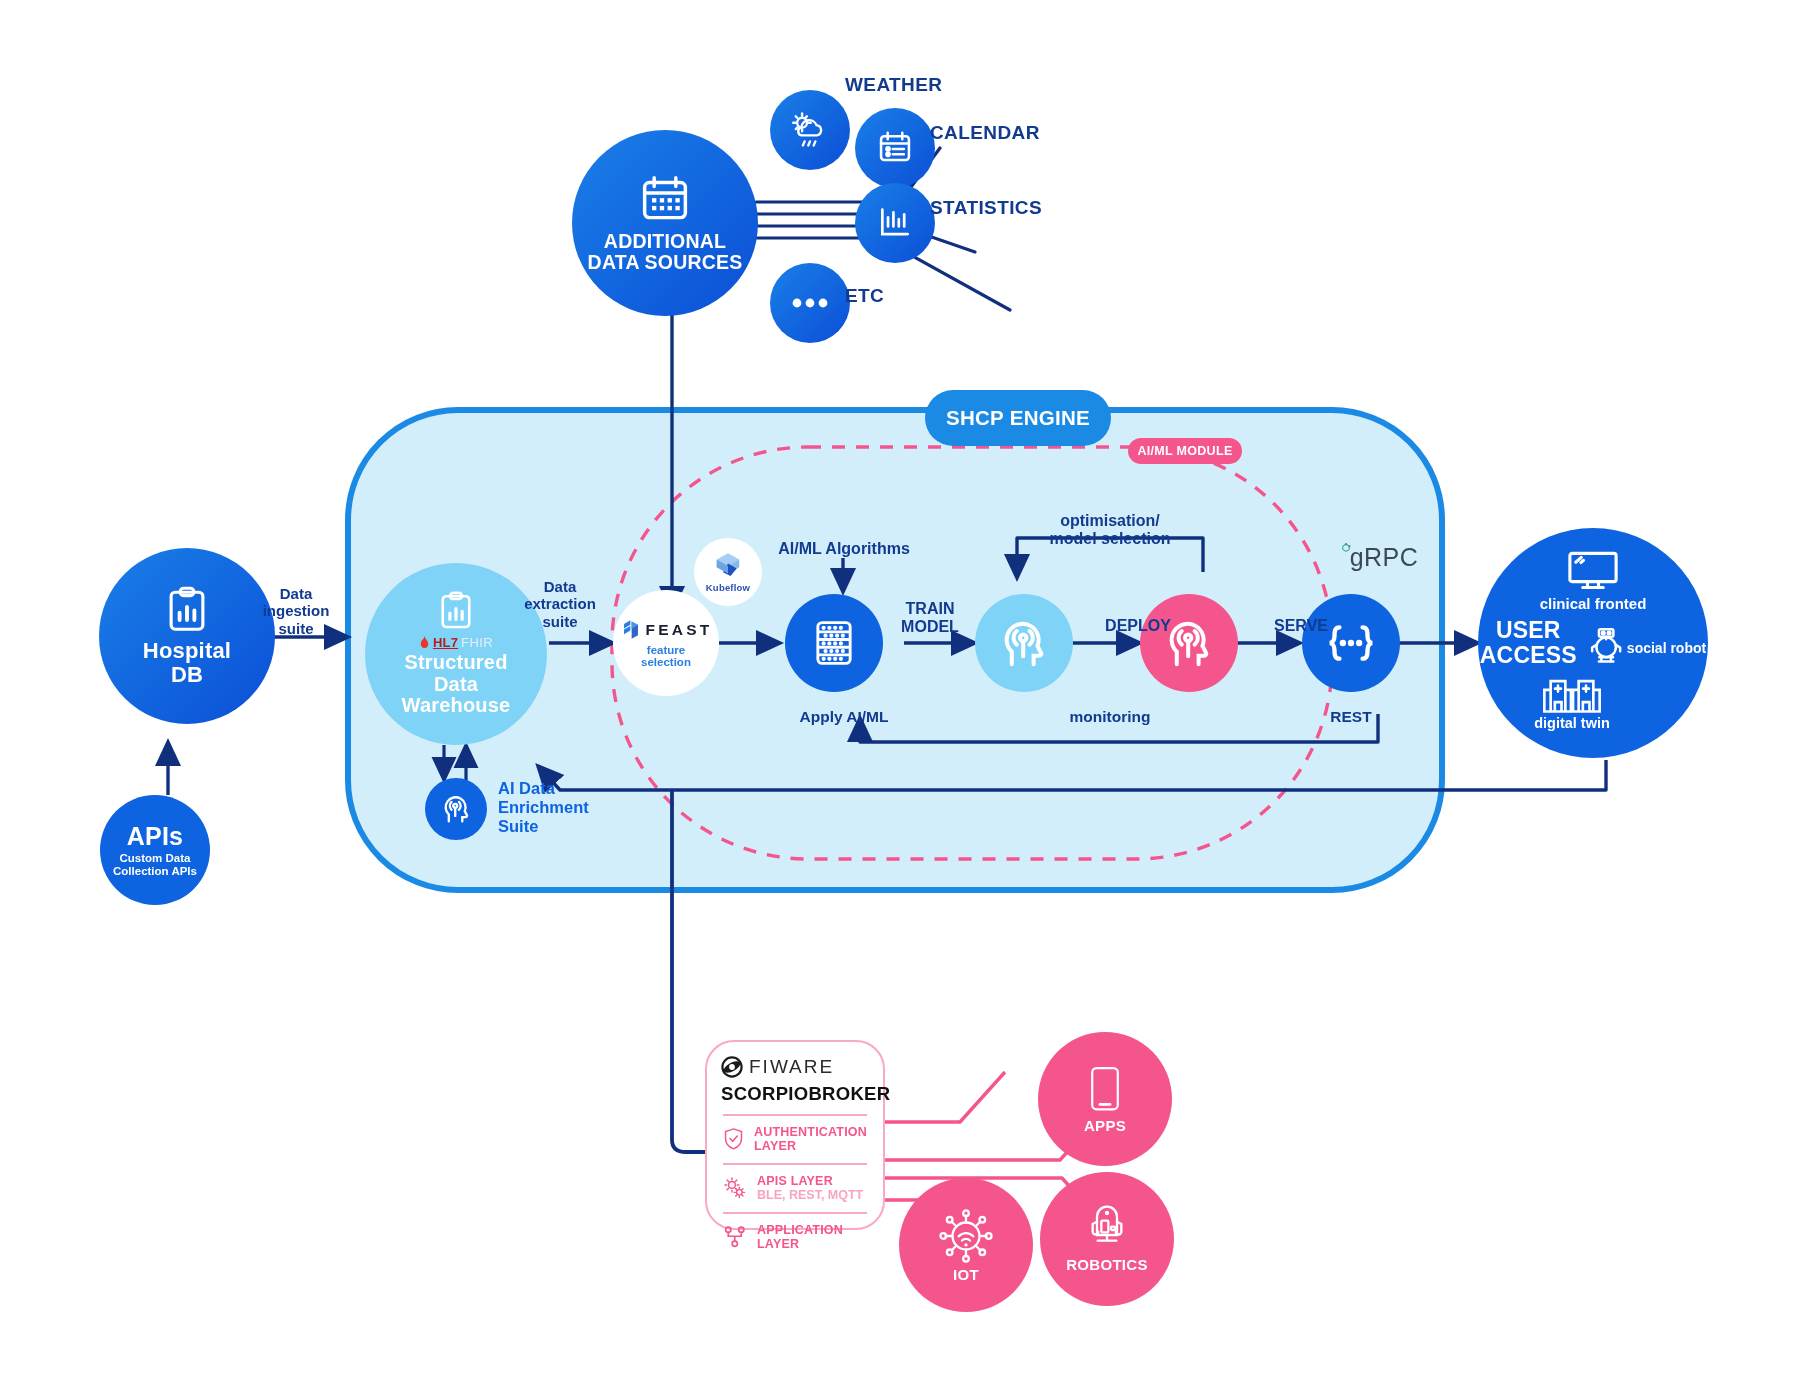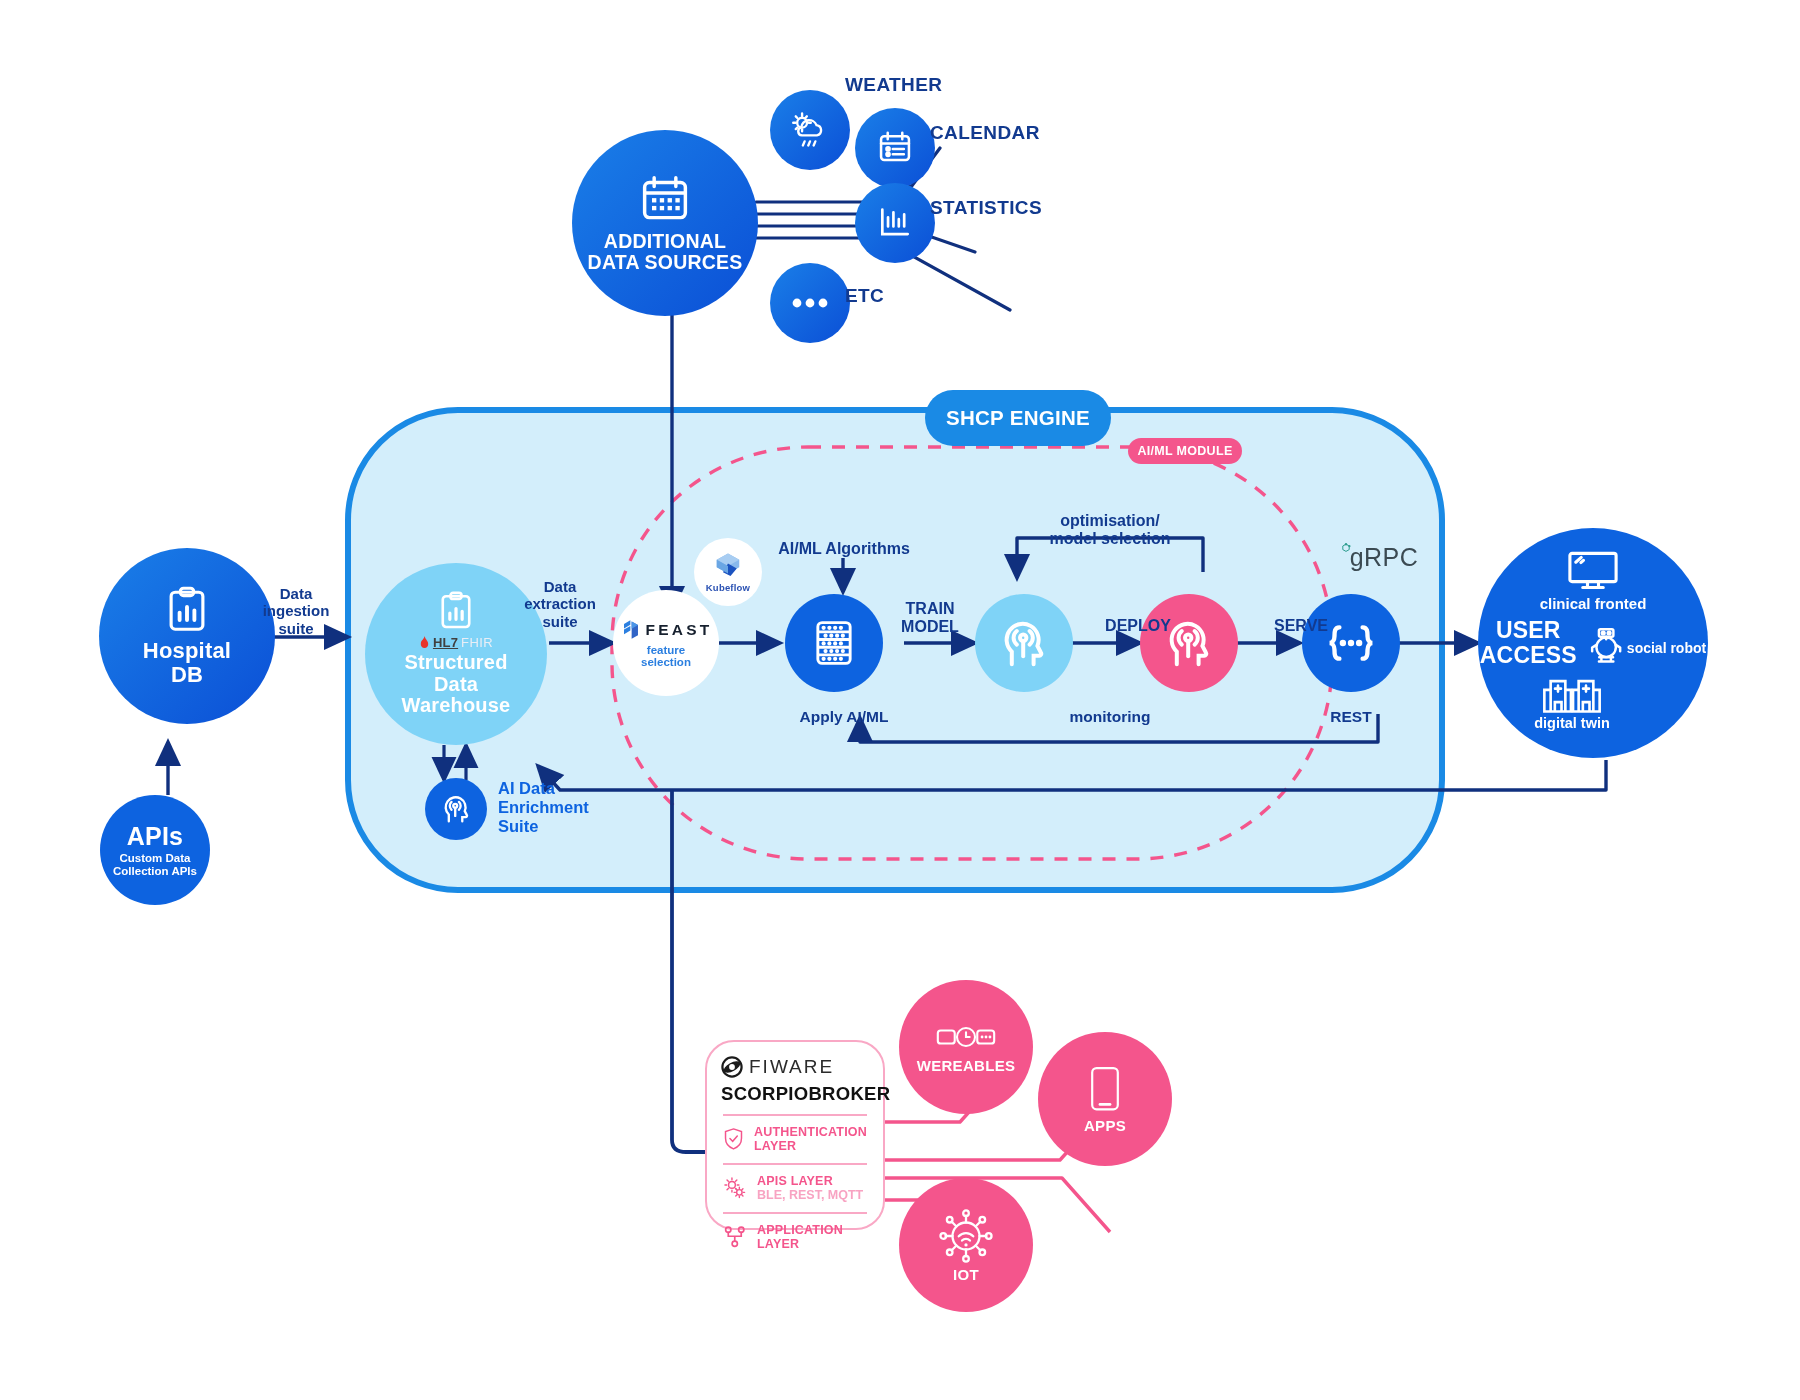--- a/index.html
+++ b/index.html
@@ -202,21 +202,21 @@
   <div class="circ c-lightblue" style="left:365px;top:563px;width:182px;height:182px;">
     <svg width="34" height="40" viewBox="0 0 22 26" fill="none" stroke="#fff" stroke-width="1.7" style="margin-bottom:4px;">
       <rect x="2.4" y="3.4" width="17.2" height="20" rx="2.2"></rect>
       <rect x="7.4" y="1.2" width="7.2" height="4" rx="1.7"></rect>
       <path d="M7 18.4v-4M11 18.4v-7M15 18.4v-5.2" stroke-linecap="round" stroke-width="2.1"></path>
     </svg>
     <div style="display:flex;align-items:center;gap:3px;margin-bottom:2px;">
       <svg width="11" height="13" viewBox="0 0 10 12">
         <path d="M5 0C5 3 1.6 3.6 1.6 7.1A3.4 3.4 0 0 0 5 11a3.4 3.4 0 0 0 3.4-3.9C8.4 4.6 6.4 4 5 0z" fill="#e8342a"></path>
       </svg>
-      <span style="color:#404040;font-weight:bold;font-size:13px;letter-spacing:.2px;text-decoration:underline;">HL7</span>
+      <span style="color:#b91c1c;font-weight:bold;font-size:13px;letter-spacing:.2px;text-decoration:underline;">HL7</span>
       <span style="color:#e9eef6;font-weight:500;font-size:13px;letter-spacing:.4px;">FHIR</span>
     </div>
     <div class="lbl-big" style="font-size:20px;">
       <div>Structured</div>
       <div>Data</div>
       <div>Warehouse</div>
     </div>
   </div>
 
   <div class="circ c-blue-flat" style="left:425px;top:778px;width:62px;height:62px;">
@@ -425,34 +425,20 @@
         <circle cx="9.8" cy="15.6" r="2.2"></circle>
         <path d="M4.4 6.2v3.2h10.8V6.2M9.8 9.4v4" stroke-linecap="round"></path>
       </svg>
       <div class="fw-t1">
         <div>APPLICATION</div>
         <div>LAYER</div>
       </div>
     </div>
   </div>
 
-  <div class="circ c-pink" style="left:899px;top:980px;width:134px;height:134px;">
-    <svg width="62" height="32" viewBox="0 0 44 22" fill="none" stroke="#fff" stroke-width="1.5" style="margin-bottom:4px;">
-      <rect x="2" y="6.4" width="12" height="9.2" rx="2"></rect>
-      <circle cx="22" cy="11" r="6.4"></circle>
-      <path d="M22 7.6V11h2.6" stroke-linecap="round"></path>
-      <rect x="30" y="6.4" width="12" height="9.2" rx="2"></rect>
-      <g fill="#fff" stroke="none">
-        <circle cx="33.4" cy="11" r="1"></circle>
-          <circle cx="36.2" cy="11" r="1"></circle>
-          <circle cx="39" cy="11" r="1"></circle>
-      </g>
-    </svg>
-    <div style="font-weight:bold;font-size:15px;letter-spacing:.3px;">WEREABLES</div>
-  </div>
 
   <div class="circ c-pink" style="left:1038px;top:1032px;width:134px;height:134px;">
     <svg width="32" height="48" viewBox="0 0 22 32" fill="none" stroke="#fff" stroke-width="1.5" style="margin-bottom:4px;">
       <rect x="2.2" y="1.6" width="17.6" height="28.4" rx="3"></rect>
       <path d="M7.6 26.6h6.8" stroke-linecap="round" stroke-width="2"></path>
     </svg>
     <div style="font-weight:bold;font-size:15px;letter-spacing:.3px;">APPS</div>
   </div>
 
   <div class="circ c-pink" style="left:899px;top:1178px;width:134px;height:134px;">
@@ -470,14 +456,26 @@
           <circle cx="30.8" cy="17" r="1.7"></circle>
         <circle cx="7.1" cy="7.1" r="1.7"></circle>
           <circle cx="26.9" cy="26.9" r="1.7"></circle>
         <circle cx="26.9" cy="7.1" r="1.7"></circle>
           <circle cx="7.1" cy="26.9" r="1.7"></circle>
       </g>
     </svg>
     <div style="font-weight:bold;font-size:15px;letter-spacing:.3px;">IOT</div>
   </div>
 
+  <div class="circ c-pink" style="left:1040px;top:1172px;width:134px;height:134px;">
+    <svg width="50" height="48" viewBox="0 0 30 28" fill="none" stroke="#fff" stroke-width="1.4" style="margin-bottom:3px;">
+      <path d="M9 6.6a6 6 0 0 1 12 0v11H9z"></path>
+      <circle cx="15" cy="4.4" r="1.3" fill="#fff" stroke="none"></circle>
+      <rect x="11.6" y="9" width="4.2" height="7" rx=".7"></rect>
+      <rect x="17.4" y="12.6" width="2.4" height="2" rx=".4"></rect>
+      <path d="M9 9.6 6.4 11v4.6a1.7 1.7 0 1 0 3.4 0" stroke-linecap="round"></path>
+      <path d="M21 9.6 23.6 11v4.6a1.7 1.7 0 1 1-3.4 0" stroke-linecap="round"></path>
+      <path d="M15 17.6v3.4M9.4 21h11.2" stroke-linecap="round"></path>
+    </svg>
+    <div style="font-weight:bold;font-size:15px;letter-spacing:.3px;">ROBOTICS</div>
+  </div>
 
 </div>
 
 </body></html>

